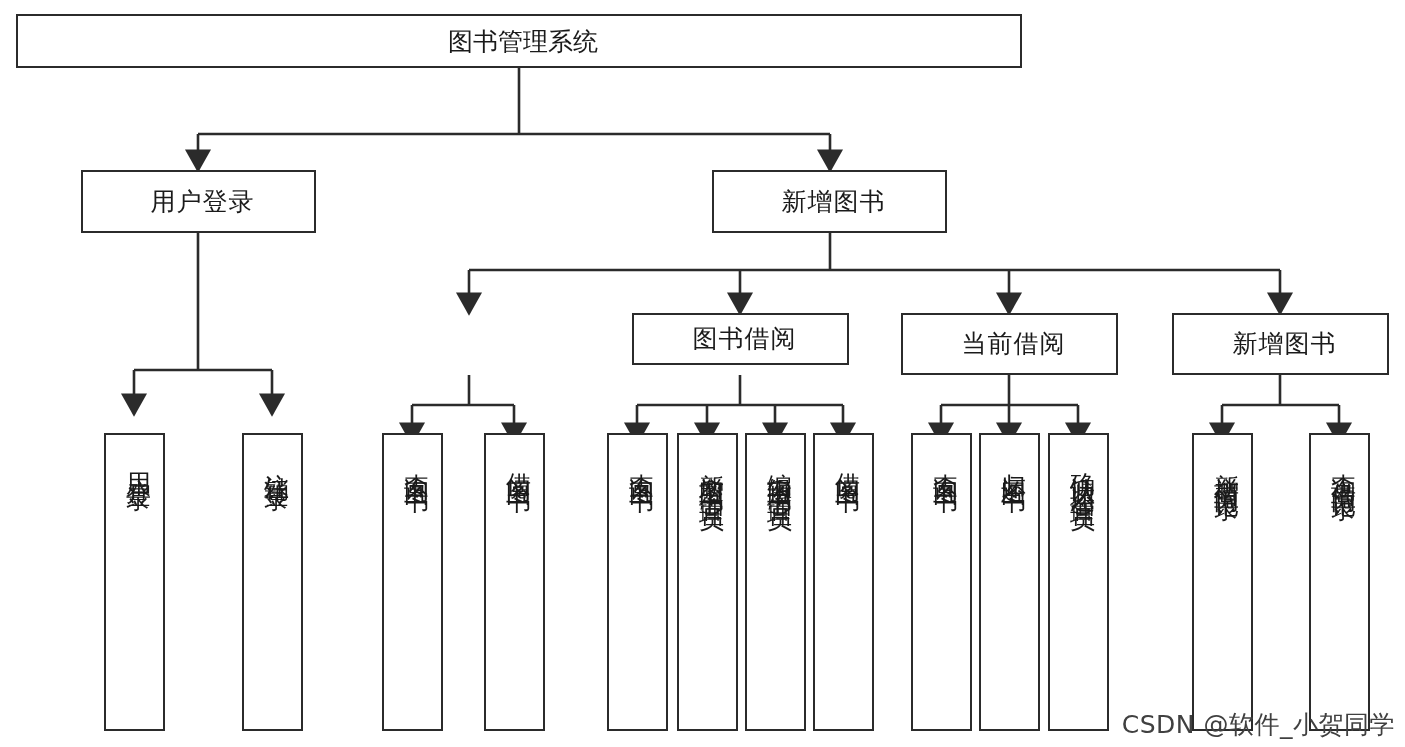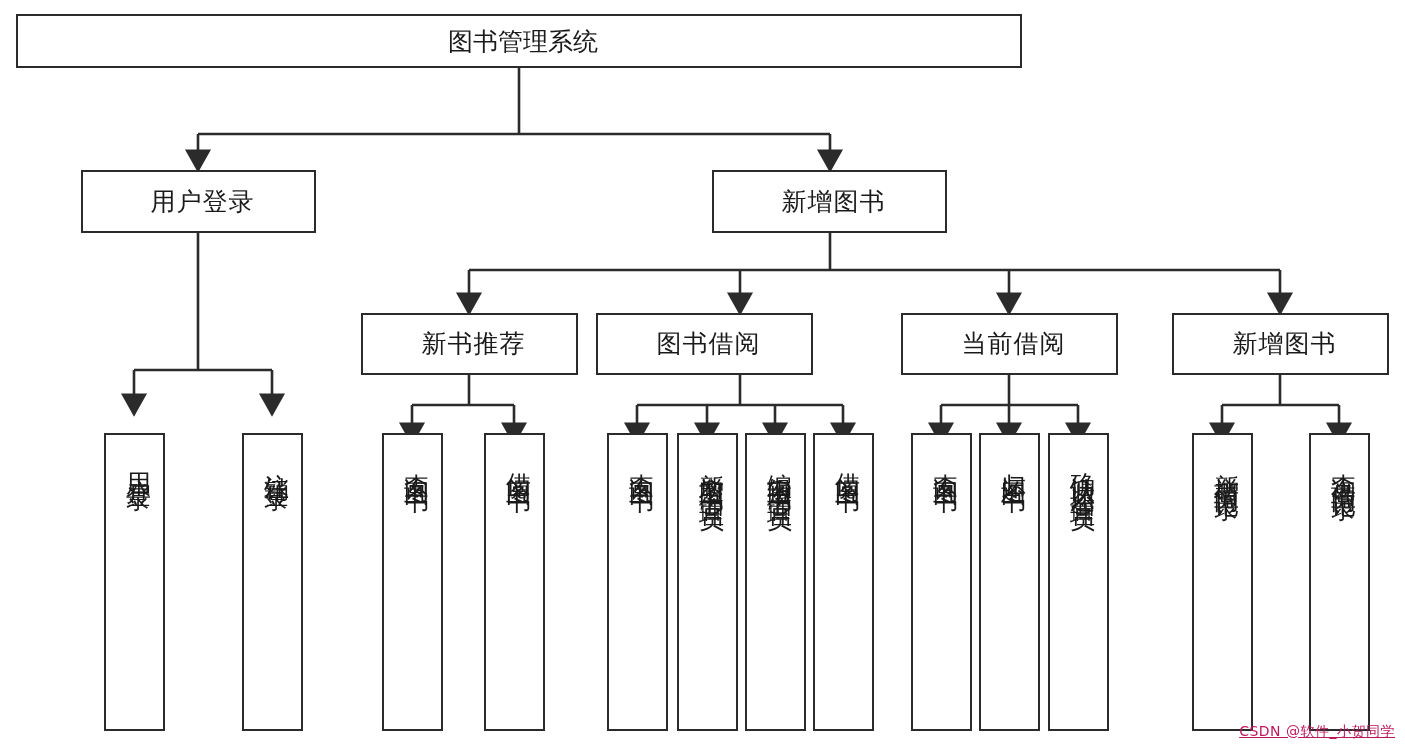--- a/index.html
+++ b/index.html
@@ -55,26 +55,25 @@
     text-orientation: upright;
     letter-spacing: 5px;
     line-height: 1.0;
     white-space: nowrap;
     display: block;
   }
   .watermark {
     position: absolute;
     right: 10px;
     bottom: 6px;
-    font-size: 14px;
-    color: #be185d;
+    font-size: 25px;
+    color: #404040;
     white-space: nowrap;
     letter-spacing: 0.5px;
     pointer-events: none;
-    text-decoration: underline;
   }
 </style>
 </head>
 <body>
 
 <div id="canvas">
 
   <svg id="edges" viewBox="0 0 1405 747" xmlns="http://www.w3.org/2000/svg">
     <defs>
       <marker id="arrow" markerWidth="9" markerHeight="10" refX="1" refY="5" orient="auto" markerUnits="strokeWidth">
@@ -129,24 +128,21 @@
     <span>图书管理系统</span>
   </div>
 
   <div class="node horiz" style="left:81px; top:170px; width:235px; height:63px;">
     <span>用户登录</span>
   </div>
   <div class="node horiz" style="left:712px; top:170px; width:235px; height:63px;">
     <span>新增图书</span>
   </div>
 
-  <div class="node horiz" style="left:361px; top:313px; width:217px; height:62px;">
-    <span>新书推荐</span>
-  </div>
-  <div class="node horiz" style="left:596px; top:313px; width:217px; height:62px;">
+  <div class="node horiz" style="left:632px; top:313px; width:217px; height:52px;">
     <span>图书借阅</span>
   </div>
   <div class="node horiz" style="left:901px; top:313px; width:217px; height:62px;align-items:center;">
     <span>当前借阅</span>
   </div>
   <div class="node horiz" style="left:1172px; top:313px; width:217px; height:62px;">
     <span>新增图书</span>
   </div>
 
   <div class="node vert" style="left:104px; top:433px; width:61px; height:298px;">

